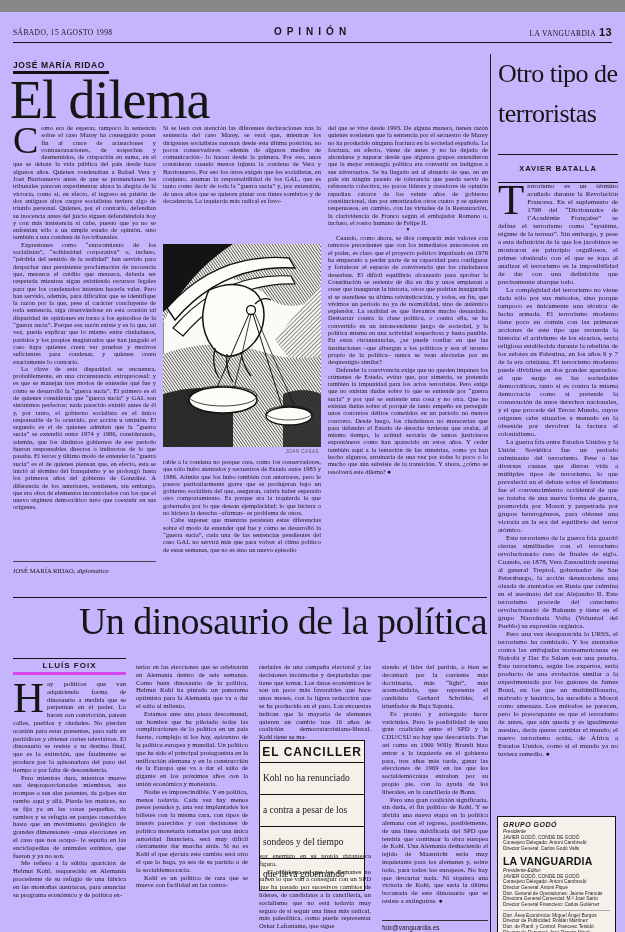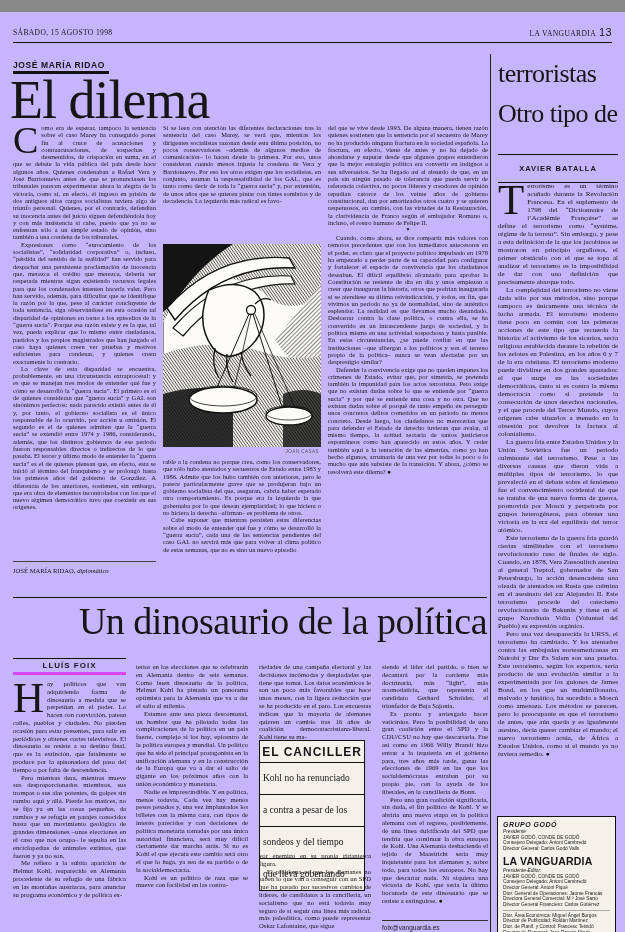--- a/index.html
+++ b/index.html
@@ -6,21 +6,21 @@
   .page{
     position:relative;width:625px;height:932px;margin:12px auto;
     background:#c4b5fd;color:#161616;overflow:hidden;
     font-family:"Liberation Serif","DejaVu Serif",serif;
   }
   
   .hdr-date{position:absolute;left:13px;top:16px;font-size:7.5px;letter-spacing:.4px;}
   .hdr-section{position:absolute;left:0;right:0;top:14px;text-align:center;
     font-family:"Liberation Sans",sans-serif;font-weight:bold;font-size:10px;letter-spacing:5px;}
   .hdr-right{position:absolute;right:13px;top:14px;font-size:7.5px;letter-spacing:.4px;}
-  .hdr-pagenum{font-family:"Liberation Sans",sans-serif;font-weight:normal;font-size:11px;margin-left:3px;}
+  .hdr-pagenum{font-family:"Liberation Sans",sans-serif;font-weight:bold;font-size:11px;margin-left:3px;}
   .hdr-rule{position:absolute;left:13px;top:30px;width:599px;height:1px;background:#111;}
   
   .col{position:absolute;overflow:hidden;text-align:justify;}
   .col p{margin:0;text-align:justify;}
   .dl .col{font-size:6.5px;line-height:7.3px;}
   .dn .col{font-size:6.7px;line-height:7.8px;}
   .tr-body{font-size:7px;line-height:8px;}
   .allind p{text-indent:8px;}
   .contfirst p + p{text-indent:8px;}
   .dropcap{float:left;font-size:38px;line-height:29px;padding:2px 3px 0 0;font-weight:400;}
@@ -71,20 +71,21 @@
   .mast p{margin:0;font-size:4.8px;line-height:5.7px;color:#222;text-align:left;}
   .mast .lbl p:first-child{font-style:italic;}
   .mast-sep{border-top:1px solid #aaa;margin:2px 0;}
 </style>
 </head>
 <body>
 
 <div class="page">
 
   <div class="hdr-date">SÁBADO, 15 AGOSTO 1998</div>
+  <div class="hdr-section">OPINIÓN</div>
   <div class="hdr-right">
     <span>LA VANGUARDIA</span><span class="hdr-pagenum">13</span>
   </div>
   <div class="hdr-rule divider"></div>
 
   <div class="dl">
     <div class="kicker">JOSÉ MARÍA RIDAO</div>
     <div class="kicker-rule divider"></div>
     <div class="headline-1">El dilema</div>
 
@@ -218,22 +219,22 @@
         </div>
     </div>
 
     <div class="email-box">foix@vanguardia.es</div>
   </div>
 
   <div class="vrule divider"></div>
 
   <div>
     <div class="headline-3">
+      <div>Otro tipo de</div>
       <div>terroristas</div>
-      <div>Otro tipo de</div>
     </div>
     <div class="tr-byline">XAVIER BATALLA</div>
     <div class="tr-body col">
       <p><span class="dropcap big">T</span><span>errorismo es un término acuñado durante la Revolución Francesa. En el suplemento de 1798 del “Dictionnaire de l’Académie Française” se define el terrorismo como “système, régime de la terreur”. Sin embargo, y pese a esta definición de la que los jacobinos se mostraron en principio orgullosos, el primer obstáculo con el que se topa al analizar el terrorismo es la imposibilidad de dar con una definición que precisamente abarque todo.</span></p>
       <div class="allind">
           <p>La complejidad del terrorismo no viene dada sólo por sus métodos, sino porque tampoco es únicamente una técnica de lucha armada. El terrorismo moderno tiene poco en común con las primeras acciones de este tipo que recuerda la historia: el activismo de los sicarios, secta religiosa establecida durante la rebelión de los zelotes en Palestina, en los años 6 y 7 de la era cristiana. El terrorismo moderno puede dividirse en dos grandes apartados: el que surge en las sociedades democráticas, tanto si es contra la misma democracia como si pretende la consecución de unos derechos nacionales, y el que procede del Tercer Mundo, cuyos orígenes cabe situarlos a menudo en la obsesión por devolver la factura al colonialismo.</p>
           <p>La guerra fría entre Estados Unidos y la Unión Soviética fue un periodo culminante del terrorismo. Pese a las diversas causas que dieron vida a múltiples tipos de terrorismo, lo que prevaleció en el debate sobre el fenómeno fue el convencimiento occidental de que se trataba de una nueva forma de guerra, promovida por Moscú y perpetrada por grupos heterogéneos, para obtener una victoria en la era del equilibrio del terror atómico.</p>
           <p>Este terrorismo de la guerra fría guardó ciertas similitudes con el terrorismo revolucionario ruso de finales de siglo. Cuando, en 1878, Vera Zassoulitch asesina al general Treptof, gobernador de San Petersburgo, la acción desencadena una oleada de atentados en Rusia que culmina en el asesinato del zar Alejandro II. Este terrorismo procede del catecismo revolucionario de Bakunin y tiene en el grupo Narodnaia Volia (Voluntad del Pueblo) su expresión orgánica.</p>
           <p>Pero una vez desaparecida la URSS, el terrorismo ha cambiado. Y los atentados contra las embajadas norteamericanas en Nairobi y Dar Es Salam son una prueba. Este terrorismo, según los expertos, sería producto de una evolución similar a la experimentada por los guiones de James Bond, en los que un multimillonario, malvado y lunático, ha sucedido a Moscú como amenaza. Los métodos se parecen, pero lo preocupante es que el terrorismo de antes, que aún queda y es igualmente asesino, decía querer cambiar el mundo; el nuevo terrorismo actúa, de África a Estados Unidos, como si el mundo ya no tuviera remedio. ●</p>
         </div>

